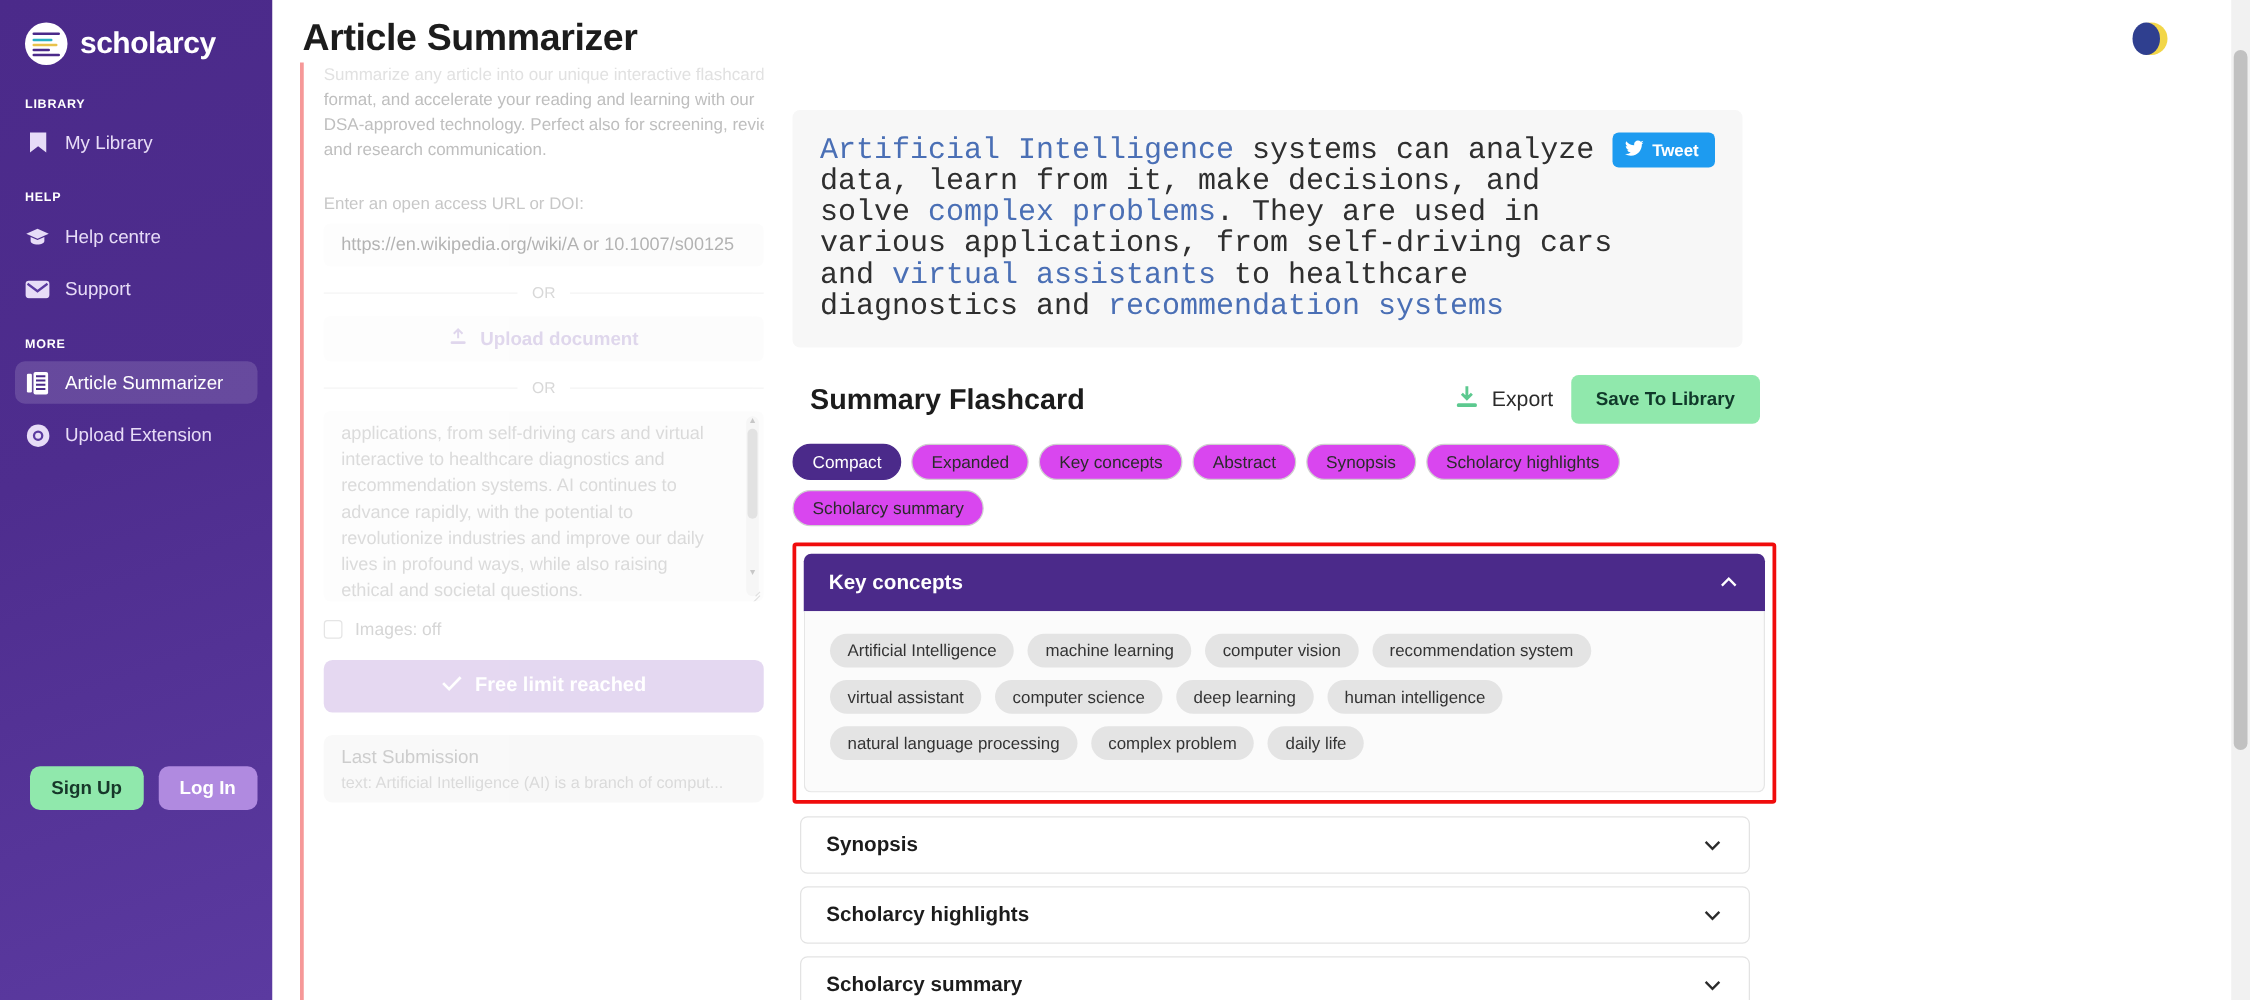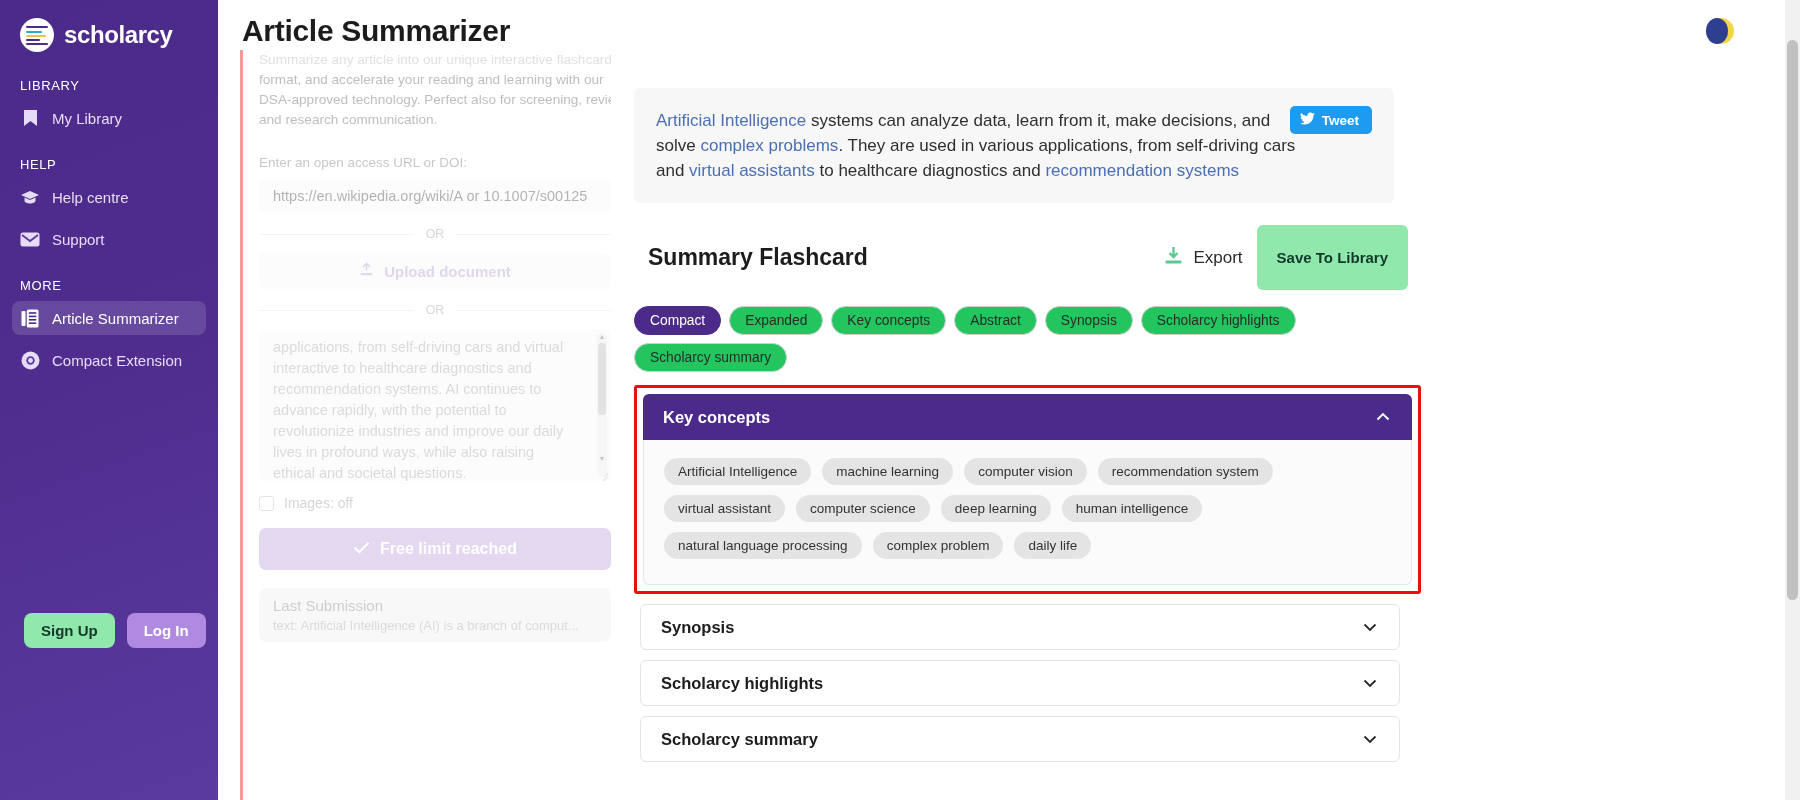--- a/index.html
+++ b/index.html
@@ -25,21 +25,21 @@
   }
   .brand-logo i { position: absolute; left: 6px; height: 2.4px; border-radius: 1px; background: #4b2a8a; }
   .brand-logo i:nth-child(1){ top:8px; width:22px; }
   .brand-logo i:nth-child(2){ top:12.5px; width:16px; background:#27b0c4; }
   .brand-logo i:nth-child(3){ top:17px; width:20px; background:#e8c24b; }
   .brand-logo i:nth-child(4){ top:21px; width:14px; }
   .brand-logo i:nth-child(5){ top:25px; width:22px; }
   .brand-name { font-size: 24px; font-weight: 700; letter-spacing: -0.4px; }
 
   .nav-section {
-    font-size: 13px; font-weight: 400; letter-spacing: .6px;
+    font-size: 10px; font-weight: 700; letter-spacing: .6px;
     color: #ffffff; padding: 0 0 0 20px; margin-top: 22px;
   }
   .nav-section.first { margin-top: 26px; }
   .nav-item {
     display: flex; align-items: center; gap: 12px;
     margin: 8px 12px 0 12px; padding: 7px 8px; border-radius: 8px;
     font-size: 15px; color: #e7dcf7; cursor: pointer;
   }
   .nav-item.active { background: rgba(255,255,255,0.14); color: #ffffff; }
   .nav-icon { width: 20px; height: 20px; display:flex; align-items:center; justify-content:center; flex:0 0 20px; }
@@ -143,21 +143,21 @@
   .main-col {
     position: absolute; left: 404px; top: 50px; width: 1000px; height: 750px;
     padding: 0 0 0 0;
   }
   .summary-block {
     margin-top: 38px; margin-left: 12px; width: 760px; background: #f7f7f7;
     border-radius: 6px; padding: 20px 24px 20px 22px; position: relative;
     display: flex; align-items: flex-start;
   }
   .summary-text {
-    font-family: Liberation Sans, sans-serif; font-size: 17px; line-height: 25px;
+    font-family: Liberation Mono, monospace; font-size: 24px; line-height: 25px;
     color: #2f2f2f; width: 645px;
   }
   .summary-text a { color: #4a6fb5; text-decoration: none; }
   .tweet-btn {
     position: absolute; right: 22px; top: 18px;
     background: #1d9bf0; color: #fff; border-radius: 5px; border: none;
     font-size: 13.5px; font-weight: 600; padding: 6px 13px 6px 10px;
     display: inline-flex; align-items: center; gap: 7px; cursor: pointer;
     font-family: "Liberation Sans", sans-serif;
   }
@@ -167,27 +167,27 @@
     display: flex; align-items: center; justify-content: space-between;
   }
   .flash-title { font-size: 23px; font-weight: 600; color: #1c1c1c; }
   .flash-actions { display: flex; align-items: center; gap: 14px; }
   .export-btn {
     display:inline-flex; align-items:center; gap:9px; background:none; border:none;
     font-size: 17px; color:#2b2b2b; cursor:pointer; font-family:"Liberation Sans", sans-serif;
   }
   .save-btn {
     background: #90e8ac; color: #10392a; border: none; border-radius: 6px;
-    font-size: 15px; font-weight: 600; padding: 24px 20px; cursor: pointer;
+    font-size: 15px; font-weight: 600; padding: 11px 20px; cursor: pointer;
     font-family: "Liberation Sans", sans-serif;
   }
 
   .tabs { margin-top: 16px; margin-left: 12px; width: 780px; display: flex; gap: 8px; flex-wrap: wrap; }
   .tab {
-    border: 1px solid #cfcfcf; border-radius: 16px; background: #22c55e;
+    border: 1px solid #cfcfcf; border-radius: 16px; background: #d946ef;
     font-size: 13.8px; color: #2b2b2b; padding: 6px 15px; cursor: pointer;
     font-family: "Liberation Sans", sans-serif; white-space: nowrap;
   }
   .tab.active { background: #4b2a8a; border-color: #4b2a8a; color: #fff; }
 
   .highlight-wrap {
     margin-top: 13px; margin-left: 12px; width: 787px;
     border: 3px solid #f00c0c; border-radius: 3px; padding: 6px;
   }
   .accordion { width: 100%; }
@@ -279,21 +279,21 @@
       <span>Article Summarizer</span>
     </div>
     <div class="nav-item">
       <span class="nav-icon">
         <svg width="19" height="19" viewBox="0 0 19 19">
             <circle cx="9.5" cy="9.5" r="9" fill="#e7dcf7"></circle>
             <circle cx="9.5" cy="9.5" r="4.2" fill="#5b3aa0"></circle>
             <circle cx="9.5" cy="9.5" r="2.4" fill="#e7dcf7"></circle>
           </svg>
       </span>
-      <span>Compact Extension</span>
+      <span>Upload Extension</span>
     </div>
 
     <div class="auth-row">
       <button class="btn-signup">Sign Up</button>
       <button class="btn-login">Log In</button>
     </div>
   </aside>
 
   <section class="page">
 

